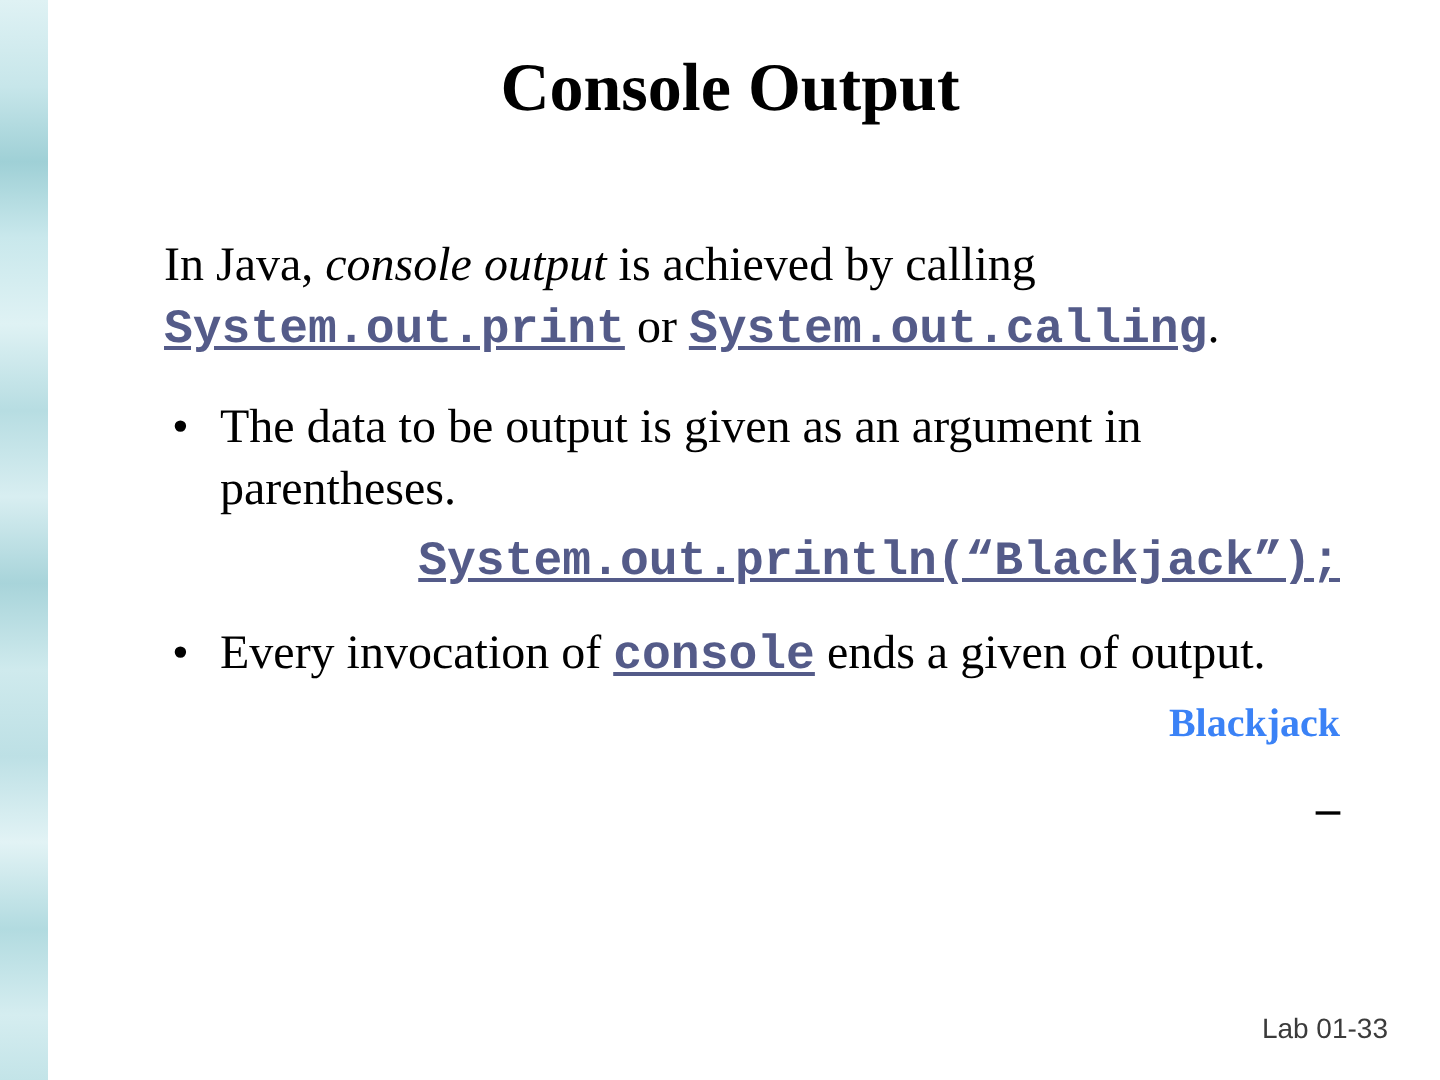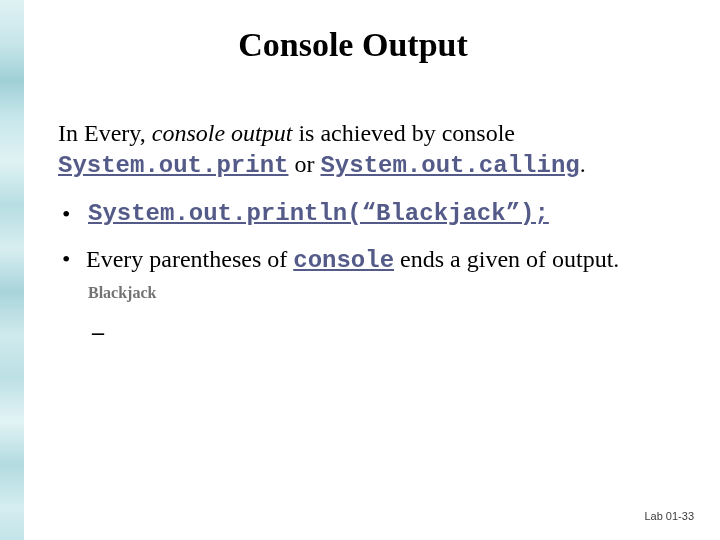--- a/index.html
+++ b/index.html
@@ -15,21 +15,21 @@
     width: 24px;
     background: linear-gradient(180deg,
       #dff2f4 0%, #c7e6ea 8%, #9fd0d6 15%, #c9e8ec 22%,
       #dff2f4 30%, #b7dde2 38%, #d8eef1 46%, #a8d4da 54%,
       #cfeaed 62%, #bde0e5 70%, #e2f3f5 78%, #b2dbe0 86%,
       #d5edf0 94%, #c3e4e8 100%);
   }
   .slide {
     position: absolute;
     left: 0; top: 0; right: 0; bottom: 0;
-    padding: 20px 50px 20px 36px;
+    padding: 20px 50px 20px 60px;
   }
   .title {
     text-align: center;
     font-size: 34px;
     font-weight: bold;
     color: #000;
     margin-top: 6px;
     margin-bottom: 54px;
   }
   .intro {
@@ -63,63 +63,65 @@
     position: absolute;
     left: 4px;
     top: 0;
     font-size: 24px;
     color: #000;
   }
   .subline {
     display: block;
     margin-top: 6px;
     margin-left: 2px;
+    text-align: right;
   }
   .output-bold {
     font-weight: bold;
     font-family: "Times New Roman", Times, serif;
-    font-size: 16px;
-    color: #737373;
+    font-size: 20px;
+    color: #3b82f6;
   }
   .cursor {
     font-weight: bold;
     font-family: "Times New Roman", Times, serif;
     font-size: 24px;
     color: #000;
     margin-left: 6px;
   }
   .footer {
     position: absolute;
     right: 26px;
     bottom: 18px;
     font-family: Arial, Helvetica, sans-serif;
-    font-size: 11px;
+    font-size: 14px;
     color: #3b3b3b;
   }
 </style>
 </head>
 <body>
 
 <div class="left-strip"></div>
 
 <div class="slide">
 
   <h1 class="title">Console Output</h1>
 
   <p class="intro">
-    <span>In Every, </span><span class="italic">console output</span><span> is achieved by console</span><br>
+    <span>In Java, </span><span class="italic">console output</span><span> is achieved by calling</span><br>
     <span class="code">System.out.print</span><span> or </span><span class="code">System.out.calling</span><span>.</span>
   </p>
 
   <ul class="bullets">
     <li>
+      <span>The data to be output is given as an argument in parentheses.</span>
       <span class="subline code">System.out.println(“Blackjack”);</span>
     </li>
     <li>
-      <span>Every parentheses of </span><span class="code">console</span><span> ends a given of output.</span>
+      <span>Every invocation of </span><span class="code">console</span><span> ends a given of output.</span>
       <span class="subline output-bold">Blackjack</span>
       <span class="subline cursor">_</span>
     </li>
   </ul>
 
   <div class="footer">Lab 01-33</div>
 
 </div>
 
 </body></html>

